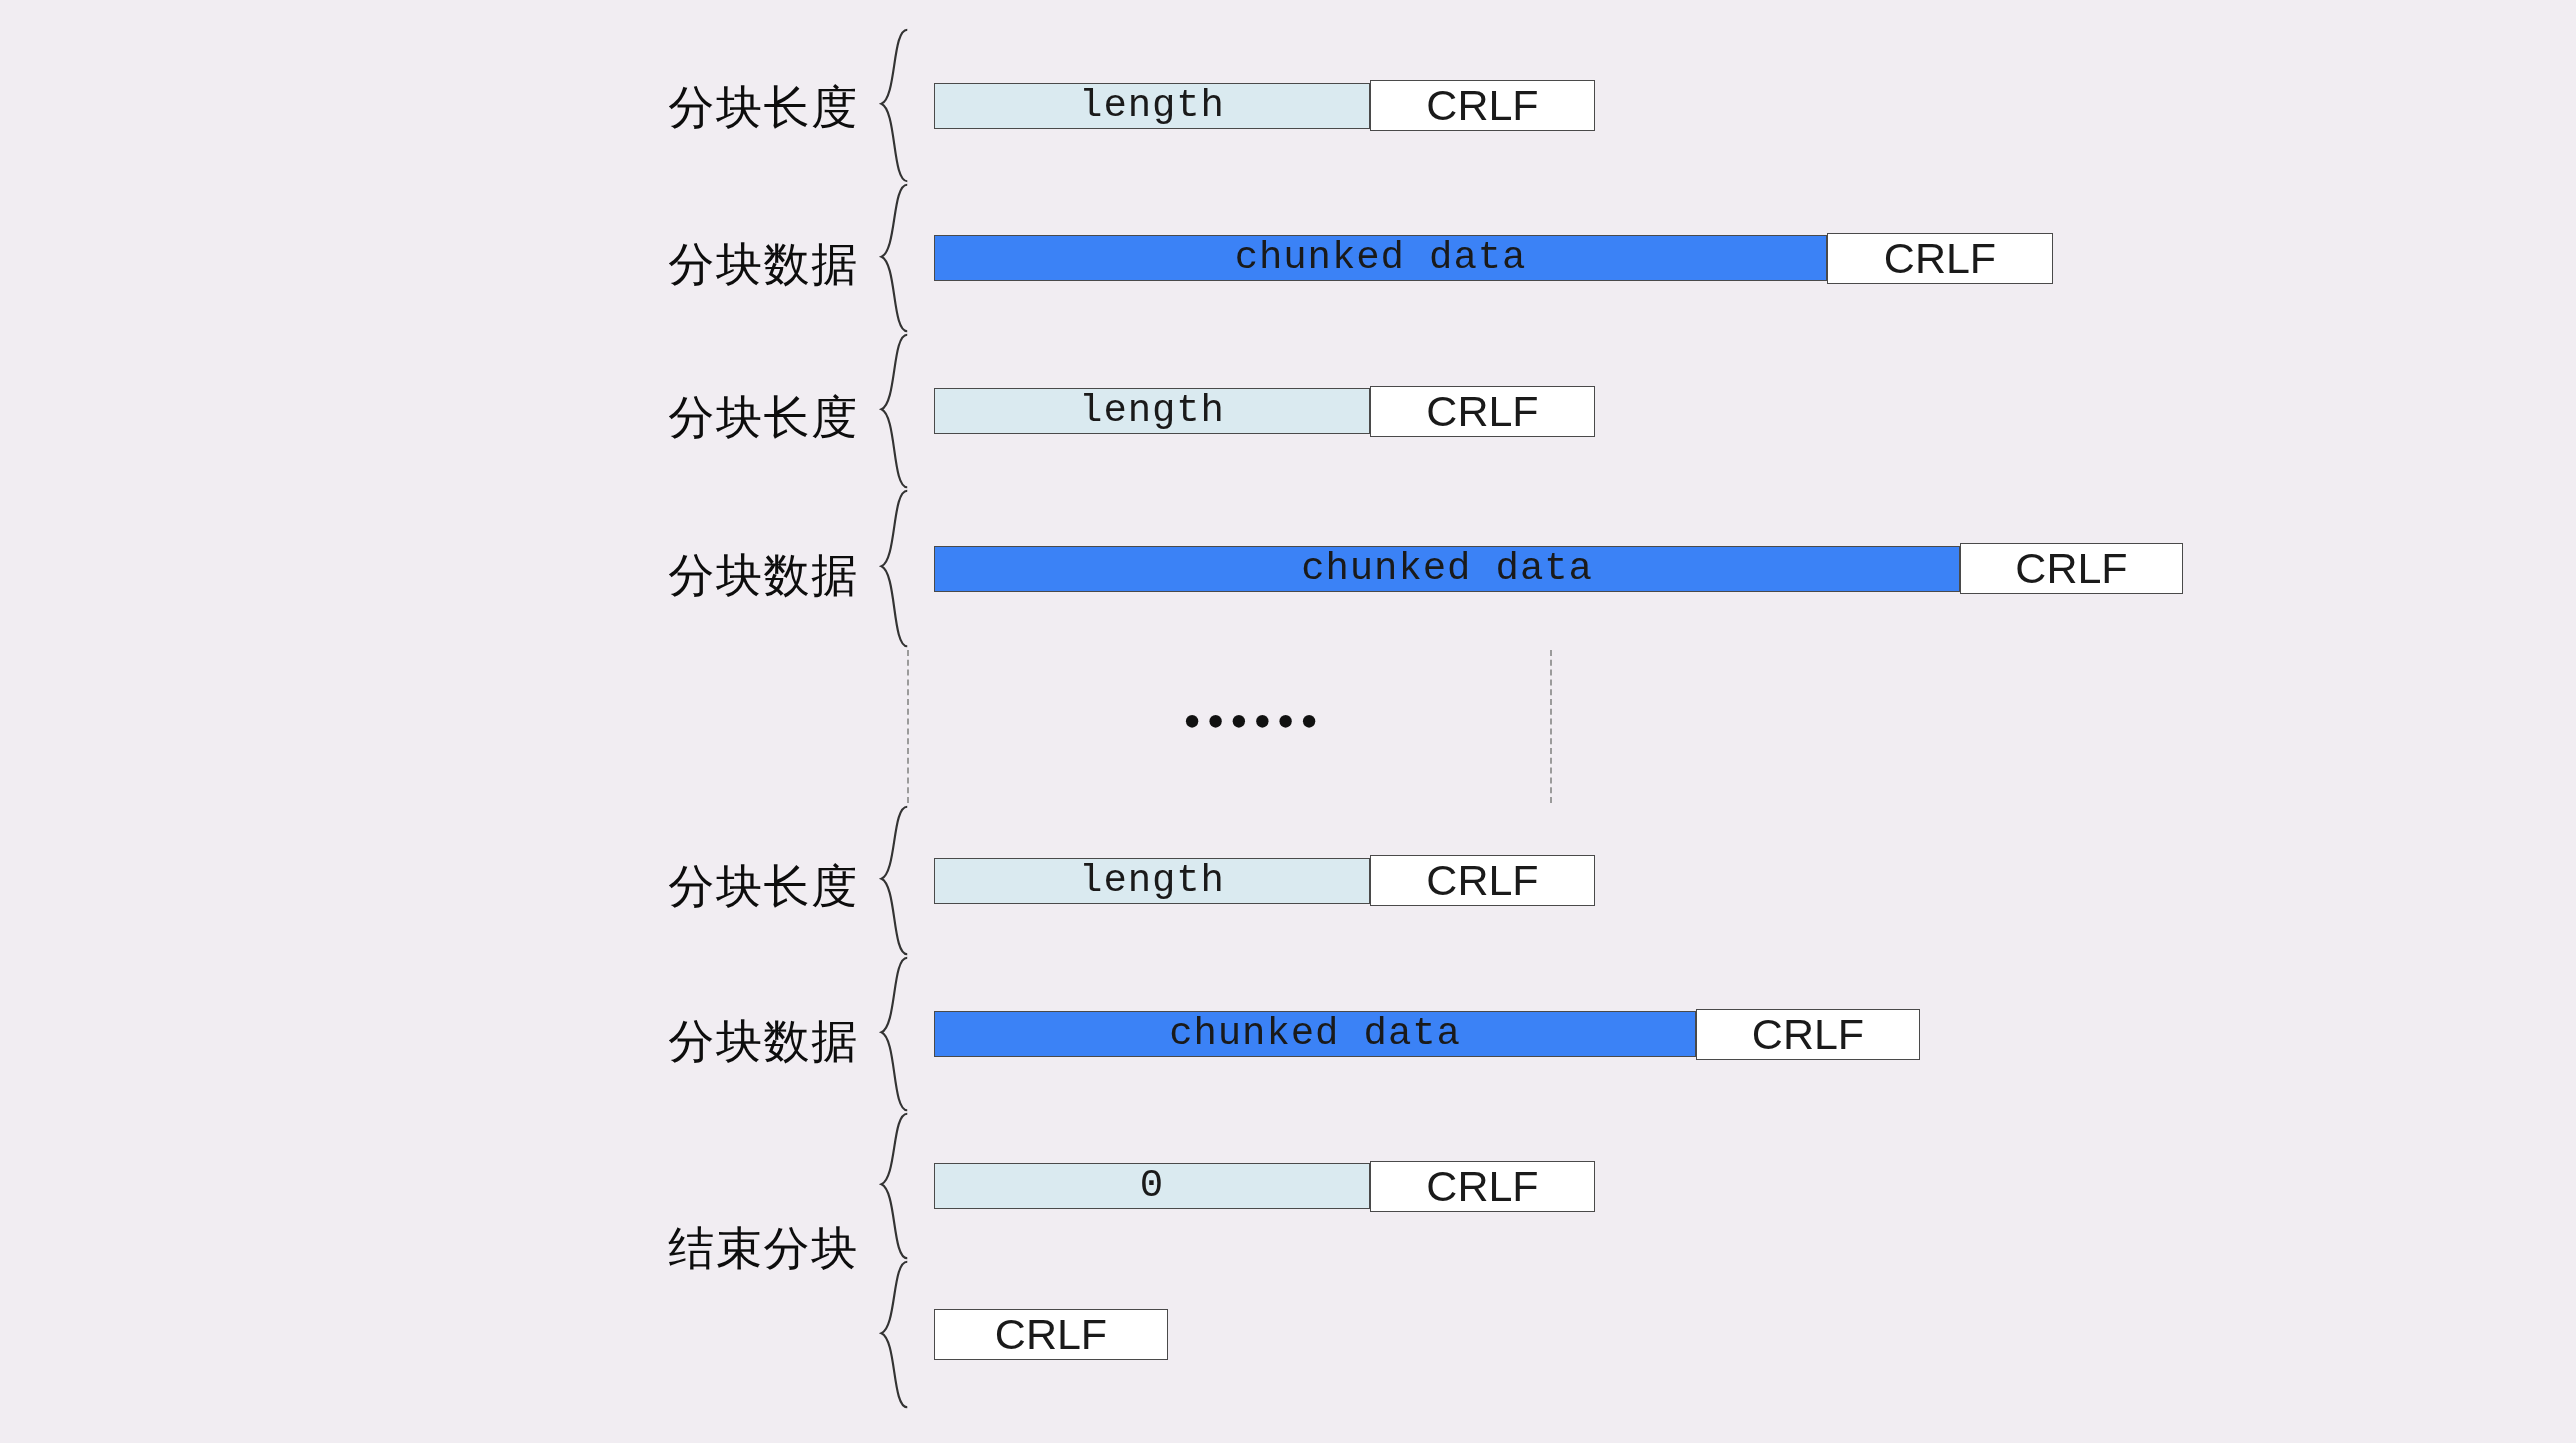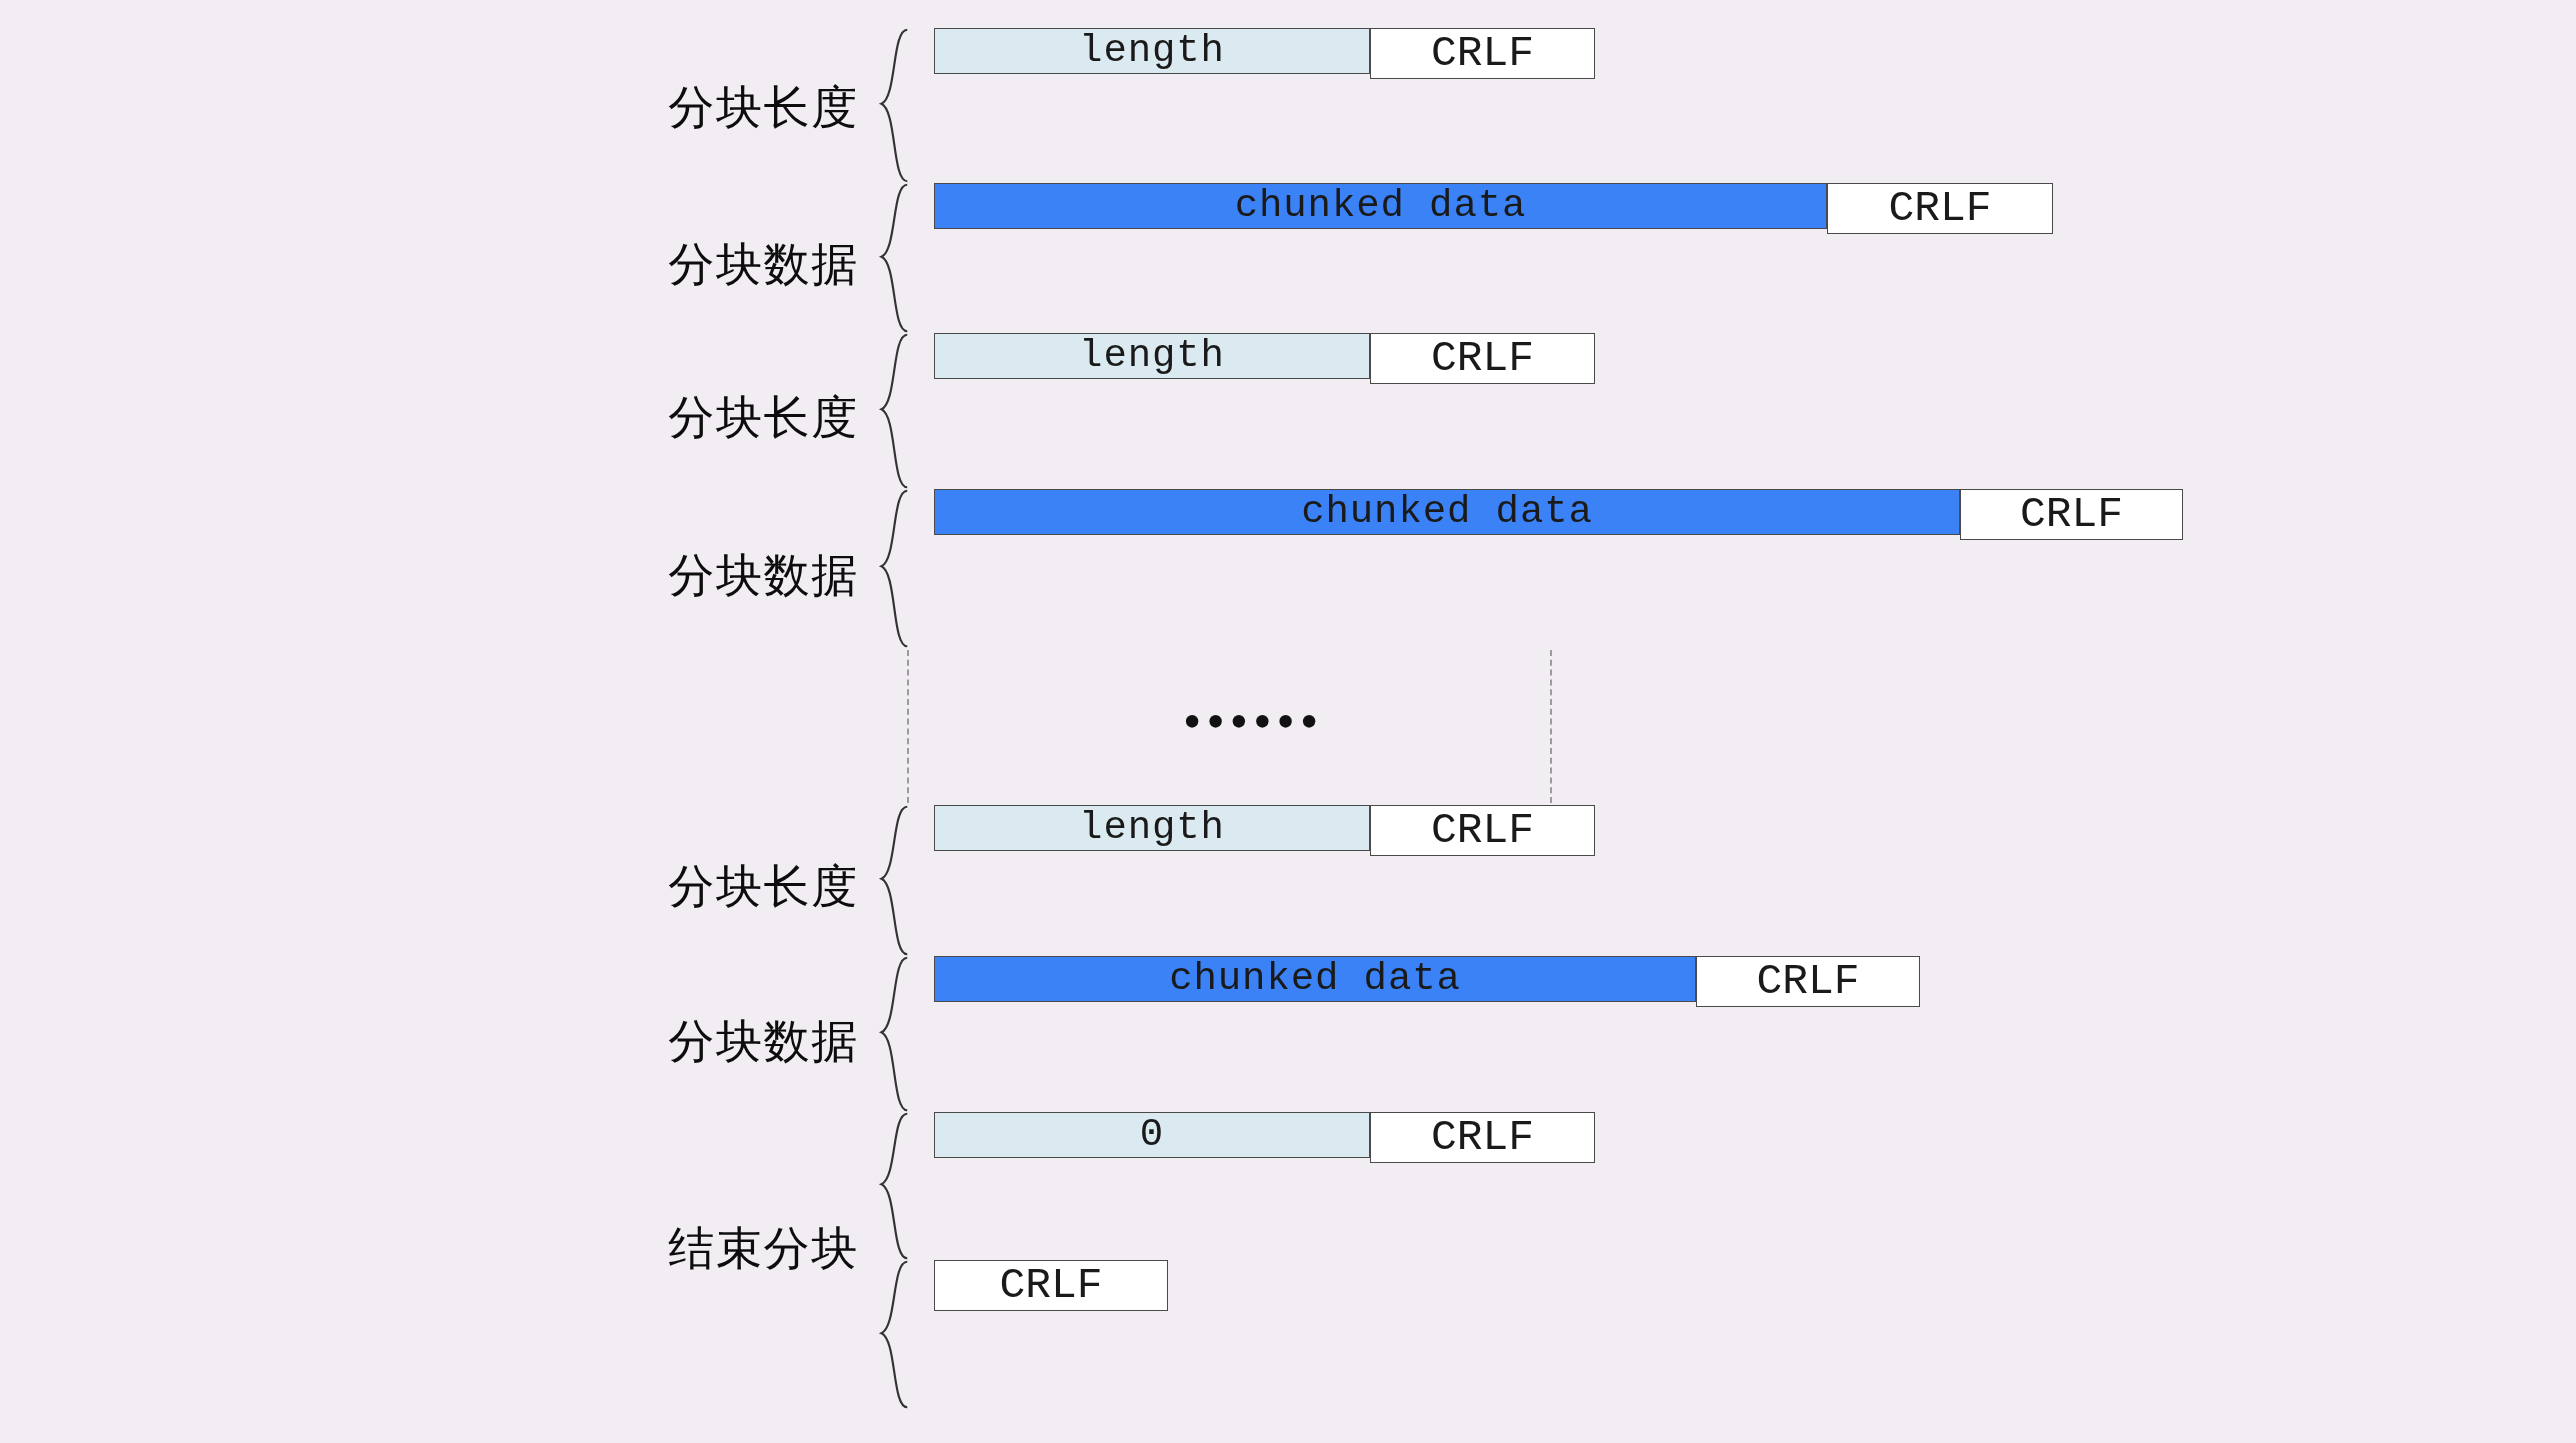--- a/index.html
+++ b/index.html
@@ -5,35 +5,35 @@
   html,body{margin:0;padding:0;}
   body{
     width:2576px;height:1443px;
     background:#f1edf2;
     font-family:"Liberation Serif", serif;
     overflow:hidden;
     position:relative;
   }
   #stage{position:absolute;left:0;top:0;width:2576px;height:1176px;}
 
-  .row{position:absolute;display:flex;align-items:flex-start;padding-left:28px;}
+  .row{position:absolute;display:flex;align-items:center;padding-left:28px;}
   .cell{
     box-sizing:border-box;
     border:1.7px solid #4a4a4a;
     display:flex;align-items:center;justify-content:center;
     font-family:"Liberation Mono", monospace;
     font-size:39px;
     color:#1a1a1a;
     letter-spacing:0.9px;
     white-space:nowrap;
   }
   .cell.blue{background:#daeaf0;}
   .cell.orange{background:#3b82f6;}
   .cell.white{background:#ffffff;}
-  .cell.crlf{font-family:Liberation Mono, monospace;font-size:43px;letter-spacing:0px;}
+  .cell.crlf{font-family:Liberation Sans, sans-serif;font-size:43px;letter-spacing:0px;}
 
   .label{
     position:absolute;
     font-family:"Liberation Sans", sans-serif;
     font-size:46px;
     color:#0d0d0d;
     white-space:nowrap;
     text-align:right;
     letter-spacing:1.7px;
   }

